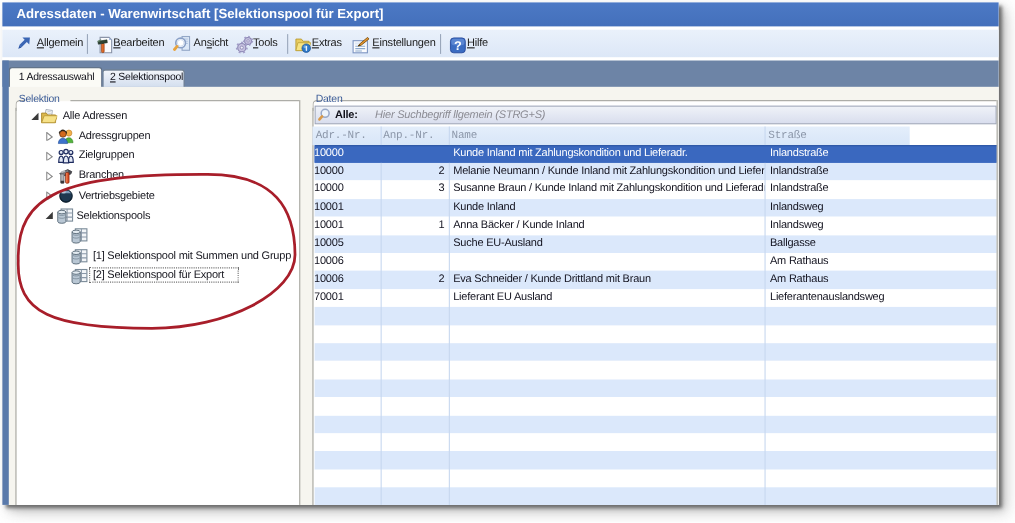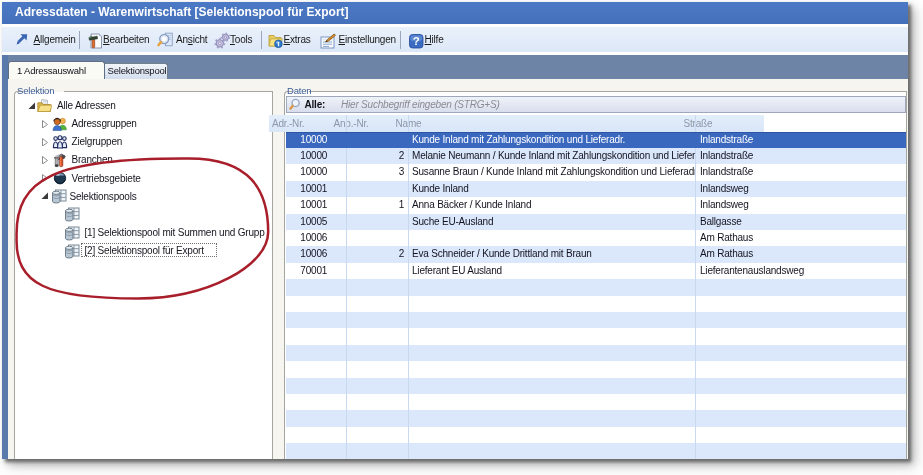--- a/index.html
+++ b/index.html
@@ -10,44 +10,44 @@
 #title{position:absolute;left:0;top:0;width:100%;height:21.5px;
   background:linear-gradient(#4c79c5,#4470bb);color:#fff;font-weight:bold;font-size:12px;line-height:21.5px;padding-left:13px;}
 #toolbar{position:absolute;left:0;top:25px;width:100%;height:25px;
   background:linear-gradient(#eaf1fb,#dce7f7);}
 #tabstrip{position:absolute;left:0;top:53px;width:100%;height:23.5px;background:#6d84a6;}
 #content{position:absolute;left:0;top:76.5px;width:100%;height:380.5px;background:#f6f5ef;}
 #leftborder{position:absolute;left:0;top:53px;width:5.5px;height:404px;background:#5a7aab;}
 .tbtext{position:absolute;top:32px;font-size:10px;line-height:12px;letter-spacing:-0.2px;color:#1a1a1a;white-space:nowrap}
 .tbsep{position:absolute;top:29px;width:1px;height:18px;background:#9aa7bb}
 .tbicon{position:absolute;top:30px;width:18px;height:18px}
-#tab1{position:absolute;left:5.5px;top:5.5px;width:97px;height:18px;background:#fbfbf6;
+#tab1{position:absolute;left:5.5px;top:5.5px;width:85px;height:18px;background:#fbfbf6;
   border:1px solid #5f6f85;border-bottom:none;border-radius:3px 3px 0 0;
   font-size:9.5px;letter-spacing:-0.2px;color:#101018;line-height:18px;padding-left:8.5px;white-space:nowrap;}
 #tab2{position:absolute;left:91px;top:8px;width:74.5px;height:15.5px;background:linear-gradient(#f2f5fa,#d3deee);
   border:1px solid #72808f;border-bottom:none;border-radius:3px 3px 0 0;
   font-size:9.5px;letter-spacing:-0.2px;color:#101018;line-height:14.5px;padding-left:6px;white-space:nowrap;}
 .gb-int{position:absolute;background:#fff}
 .gline{position:absolute;background:#a6a6a0}
 .gcorn{position:absolute;border-left:1px solid #a6a6a0;border-top:1px solid #a6a6a0;border-top-left-radius:4px;background:transparent}
 .glabel{position:absolute;font-size:9.5px;letter-spacing:-0.2px;line-height:12px;color:#3c5c97;top:83px}
 .ti{position:absolute;font-size:10px;letter-spacing:-0.2px;line-height:13px;color:#16161e;white-space:nowrap}
 .ticon{position:absolute;width:16px;height:16px}
 #focusrect{position:absolute;left:78.5px;top:240.5px;width:136px;height:14.5px;border:1px dotted #707070}
 #searchbar{position:absolute;left:283.5px;top:93.5px;width:620.5px;height:17px;
   background:linear-gradient(#eff2f8,#d9deee);border:1px solid #9fa7ba;}
 #searchtext{position:absolute;left:302.5px;top:97px;font-size:10px;letter-spacing:-0.2px;line-height:12px;font-weight:bold;color:#101018}
 #searchhint{position:absolute;left:339px;top:97px;font-size:10px;letter-spacing:-0.2px;line-height:12px;font-style:italic;color:#8b8b93}
-#thead{position:absolute;left:267px;top:113px;width:495px;height:16.6px;background:linear-gradient(#e4eefb,#d8e6f8);
-  font-size:10px;letter-spacing:-0.2px;color:#8c97a9;}
+#thead{position:absolute;left:282px;top:113px;width:543px;height:16.6px;background:linear-gradient(#e4eefb,#d8e6f8);
+  font-size:10px;letter-spacing:-0.2px;color:#8c97a9;font-family:Liberation Mono, monospace;}
 #thead span{position:absolute;top:2.5px}
 .rw{position:absolute;left:283.5px;width:620.5px;height:16.4px;background:#fff;font-size:10px;letter-spacing:-0.2px;color:#13131f;line-height:16.4px;overflow:hidden}
 .rw.pale{background:#dbe8fb}
 .rw.sel{background:#3a68bf;color:#fff;box-shadow:inset 0 1px 0 #2d55a3}
-.ca{position:absolute;left:0;width:56.5px;text-align:center}
+.ca{position:absolute;left:0;width:56.5px;text-align:left}
 .cb{position:absolute;left:62px;width:56.5px;text-align:right}
 .cc{position:absolute;left:126.5px;width:283px;white-space:nowrap;overflow:hidden}
 .cd{position:absolute;left:414.5px;white-space:nowrap}
 .colsep{position:absolute;top:113px;width:1px;height:344px;background:#c7d8ef}
 .tri-c{position:absolute;width:8px;height:8px}
 </style>
 </head>
 <body>
 <div id="win">
   <div id="title">Adressdaten - Warenwirtschaft [Selektionspool für Export]</div>
@@ -127,21 +127,21 @@
   <div class="gline" style="left:281.5px;top:95.5px;width:1px;height:362px"></div>
   <div class="gline" style="left:307px;top:88.5px;width:597px;height:1px"></div>
   <div class="gline" style="left:903.5px;top:88.5px;width:1px;height:368.5px;z-index:4"></div>
   <div class="glabel" style="left:285px">Daten</div>
   <div id="searchbar"></div>
   <svg style="position:absolute;left:286px;top:95.5px;width:14px;height:14px" viewBox="0 0 14 14">
     <circle cx="7.6" cy="5" r="3.6" fill="#eef4fb" stroke="#98a8c8" stroke-width="1.4"></circle>
     <path d="M4.8 7.8 L2.4 10.6" stroke="#d99a4a" stroke-width="2.4" stroke-linecap="round"></path>
   </svg>
   <div id="searchtext">Alle:</div>
-  <div id="searchhint">Hier Suchbegriff eingeben (STRG+S)</div>
+  <div id="searchhint">Hier Suchbegriff llgemein (STRG+S)</div>
   <div id="thead">
       <span style="left:3px">Adr.-Nr.</span>
       <span style="left:64.5px">Anp.-Nr.</span>
       <span style="left:126.5px">Name</span>
       <span style="left:414.5px">Straße</span>
     </div>
 
 <div class="rw sel" style="top:129.6px">
       <span class="ca">10000</span>
       <span class="cc">Kunde Inland mit Zahlungskondition und Lieferadr.</span>

